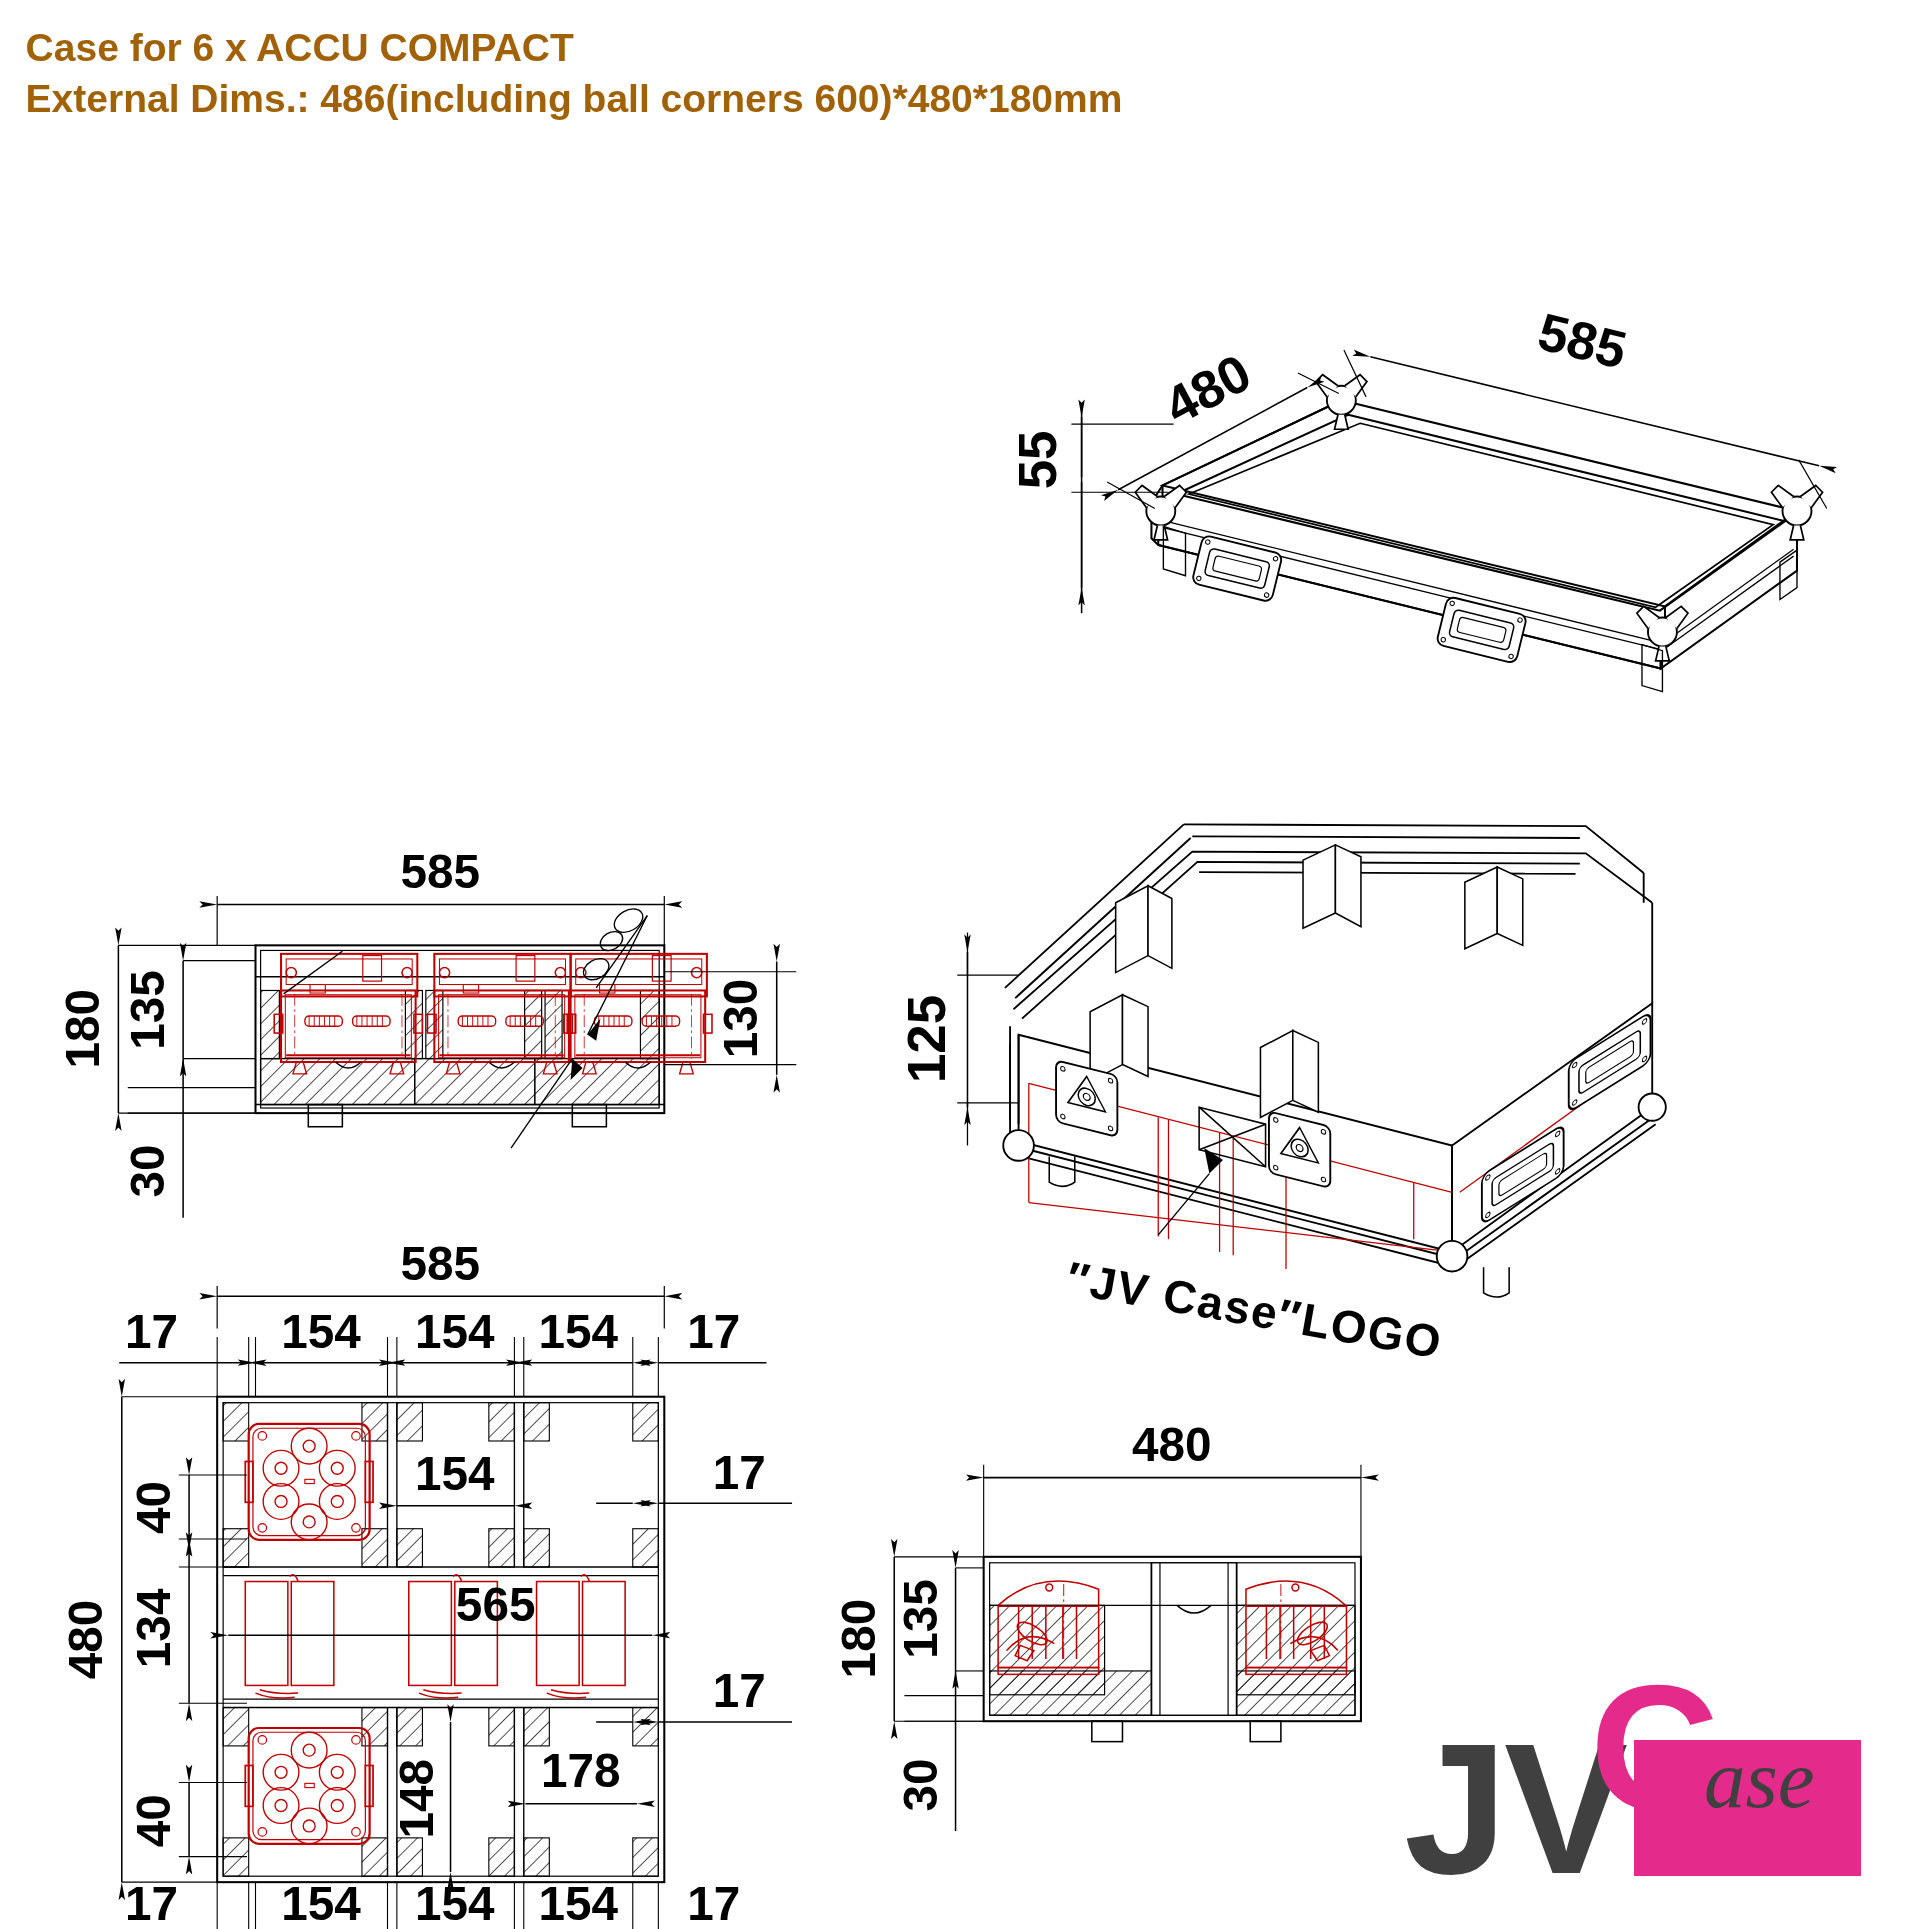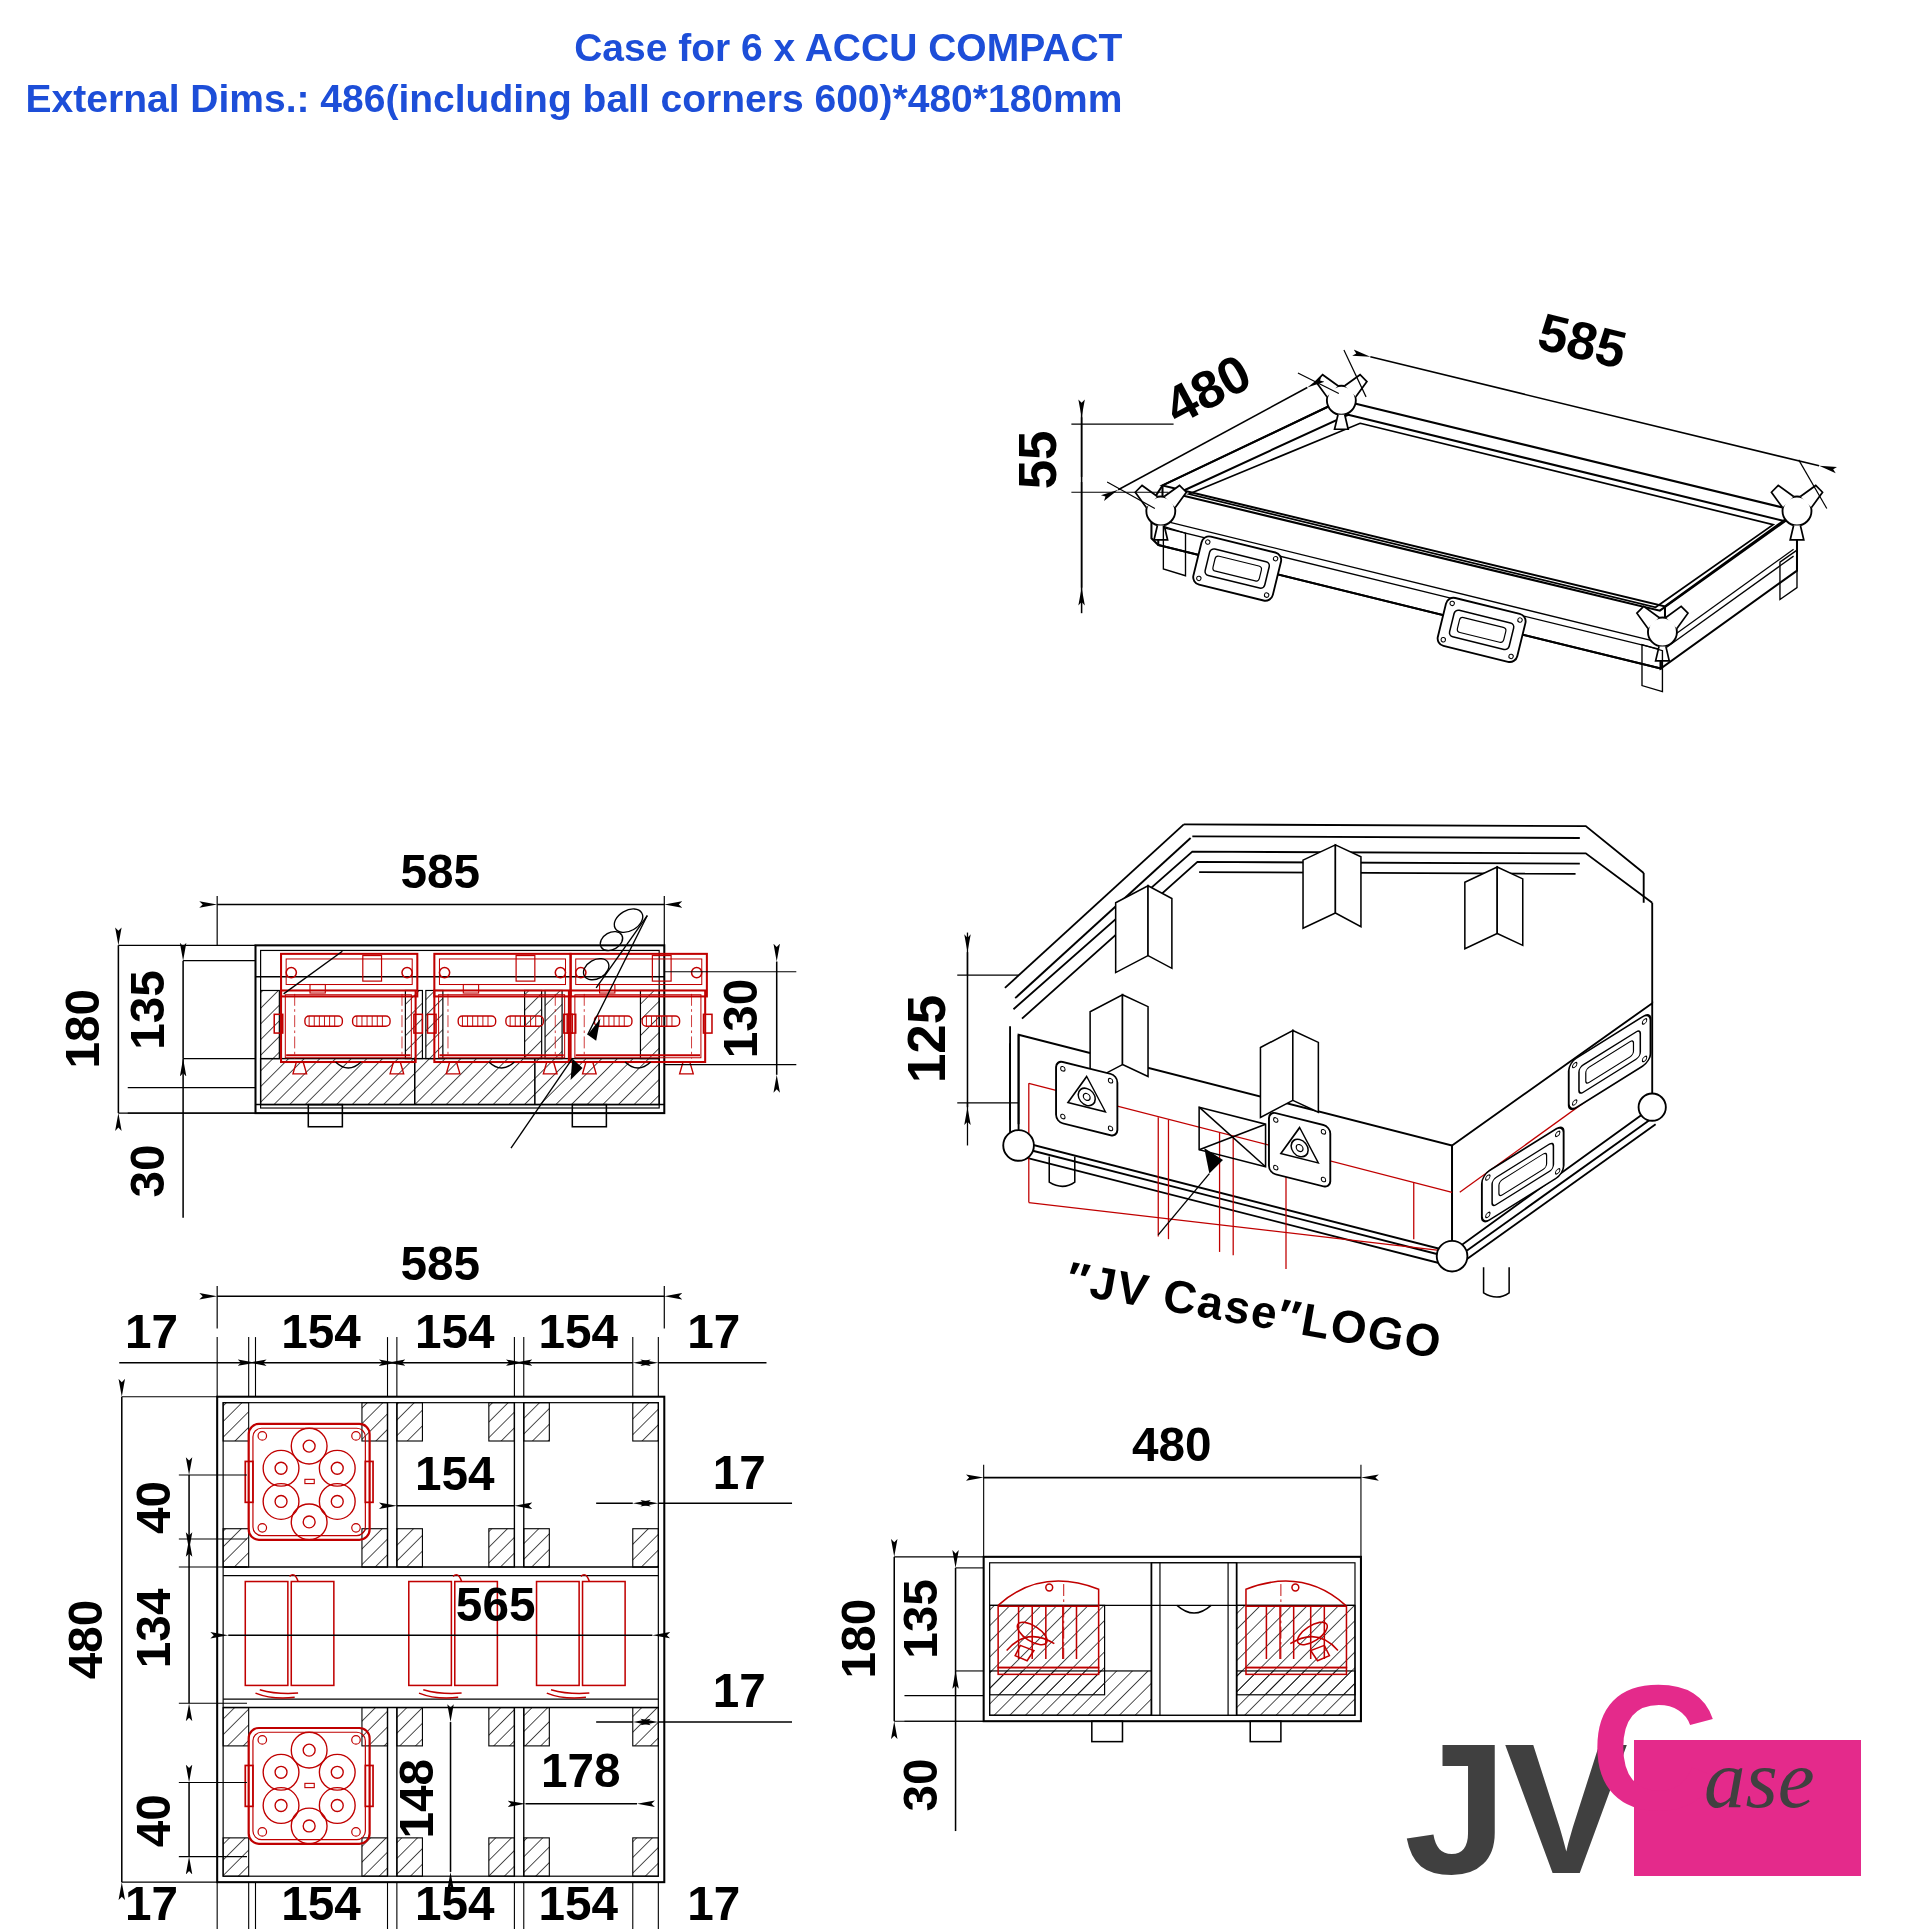--- a/index.html
+++ b/index.html
@@ -1,20 +1,20 @@
 <!DOCTYPE html>
 <html style="font-size:13.6px"><head>
 <meta charset="utf-8">
 <style>
   html,body{margin:0;padding:0;background:#ffffff;}
   body{width:1929px;height:1929px;overflow:hidden;font-family:"Liberation Sans",sans-serif;}
   #sheet{position:relative;width:1929px;height:1929px;background:#fff;}
 
   .title-block{position:absolute;left:25.6px;top:22px;}
-  .title-line{font-family:"Liberation Sans",sans-serif;font-size:39px;font-weight:600;color:#1d4ed8;line-height:1.32;white-space:nowrap;text-align:right;}
+  .title-line{font-family:"Liberation Sans",sans-serif;font-size:39px;font-weight:600;color:#a16207;line-height:1.32;white-space:nowrap;}
 
   .svgwrap{position:absolute;left:0;top:0;width:1929px;height:1929px;}
 
   
   .logo{position:absolute;left:1404px;top:1665px;width:477px;height:256px;}
   .logo-jv{position:absolute;left:0;top:51px;font-family:"Liberation Sans",sans-serif;font-weight:bold;font-size:186px;color:#404040;letter-spacing:-3.4px;line-height:1;}
   .logo-sq{position:absolute;left:230px;top:75px;width:227px;height:136px;background:#E42A8B;}
   .logo-c{position:absolute;left:186px;top:-6.8px;font-family:"Liberation Sans",sans-serif;font-weight:bold;font-size:179px;color:#E42A8B;line-height:1;}
   .logo-ase{position:absolute;left:300px;top:73px;font-family:"Liberation Serif",serif;font-style:italic;font-size:83px;color:#404040;line-height:1;}
 </style>

